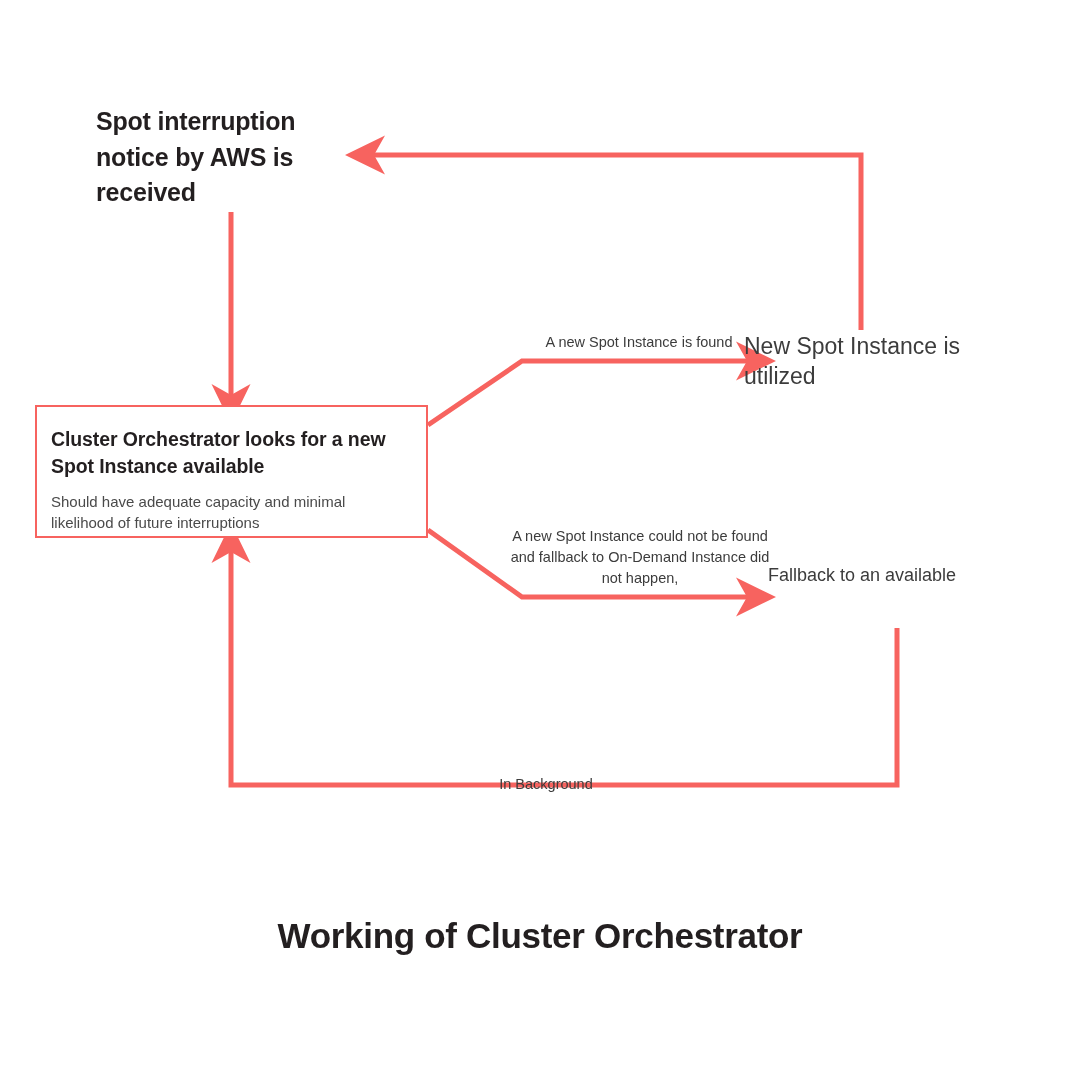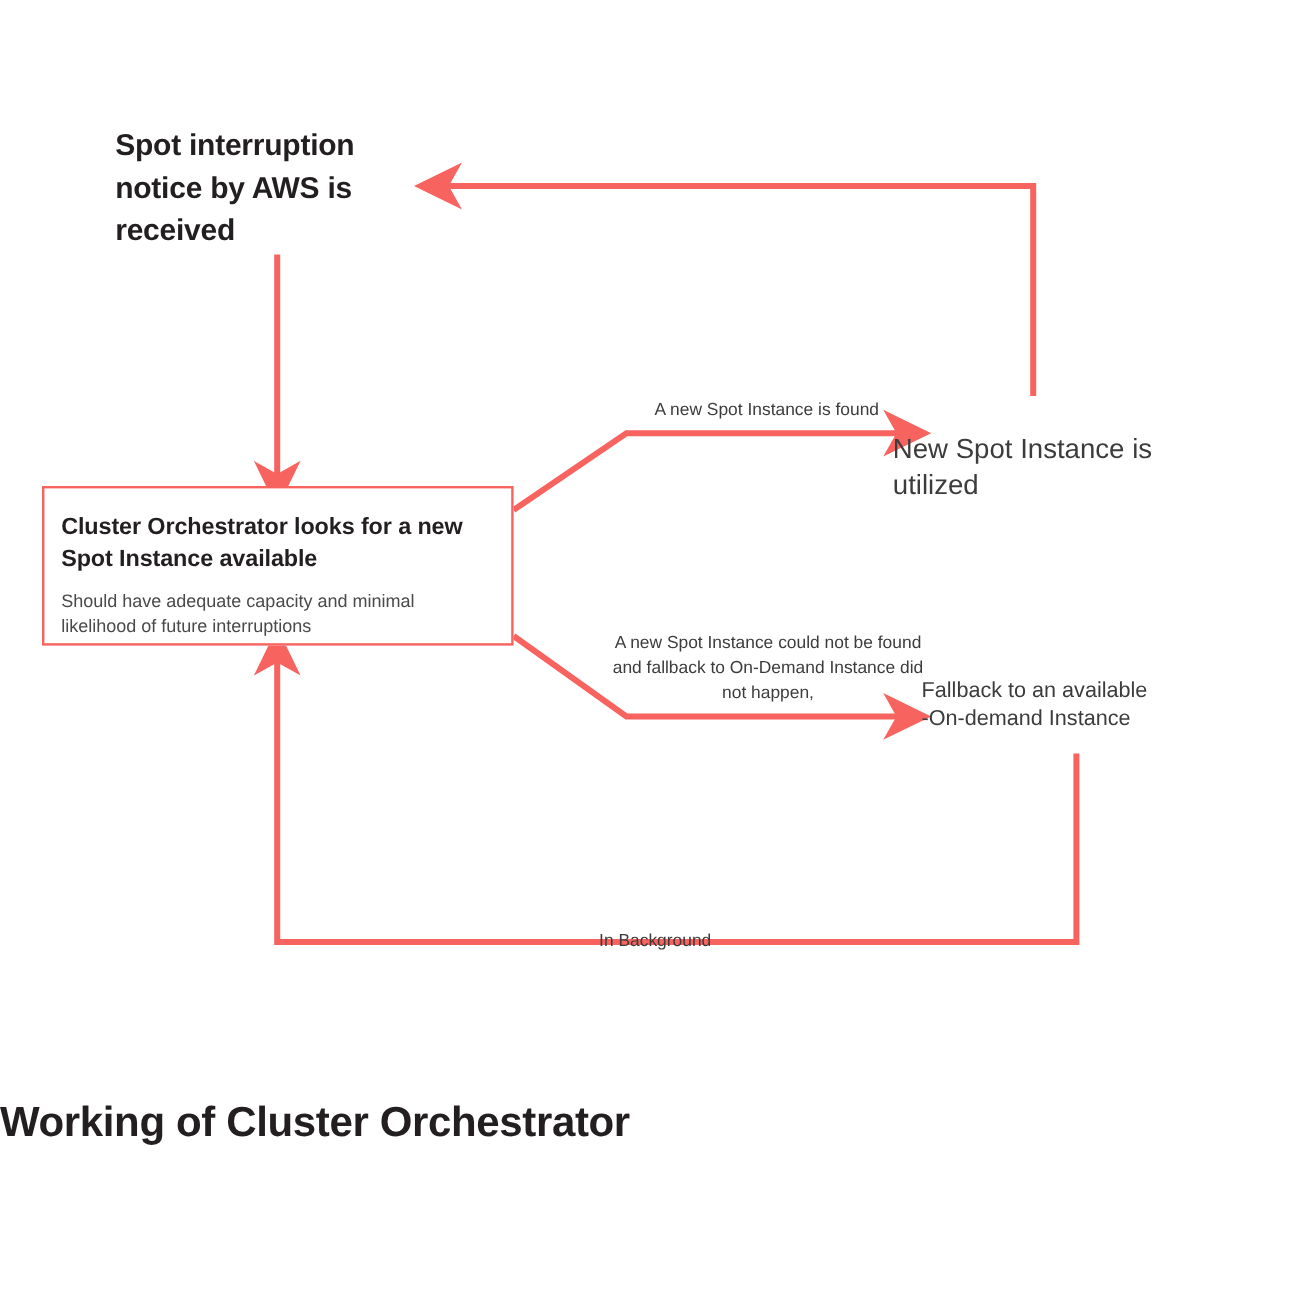--- a/index.html
+++ b/index.html
@@ -77,21 +77,20 @@
   }
 
   
   #node-new-spot {
     left: 744px;
     top: 332px;
     width: 244px;
     font-size: 23px;
     line-height: 1.3;
     color: #3c3c3c;
-    margin-top: 28px;
   }
   #node-fallback {
     left: 768px;
     top: 564px;
     width: 262px;
     font-size: 18px;
     line-height: 1.3;
     color: #3c3c3c;
   }
 
@@ -119,20 +118,21 @@
     width: 212px;
     margin-top: 12px;
   }
 
   
   #caption {
     position: absolute;
     left: 0;
     top: 916px;
     width: 1080px;
+    text-align: center;
     font-size: 35px;
     font-weight: bold;
     letter-spacing: -0.3px;
     color: #231f20;
   }
 </style>
 </head>
 <body>
 
 <div id="stage">
@@ -168,21 +168,20 @@
 
   <div class="node" id="node-orchestrator-box">
     <div class="box-title">Cluster Orchestrator looks for a new Spot Instance available</div>
     <div class="box-sub">Should have adequate capacity and minimal likelihood of future interruptions</div>
   </div>
 
   <div class="node" id="node-new-spot">New Spot Instance is utilized</div>
 
   <div class="node" id="node-fallback">
     <div>Fallback to an available</div>
-    <div>-On-demand Instance</div>
   </div>
 
   <div class="edge-label" id="label-not-found">A new Spot Instance could not be found and fallback to On-Demand Instance did not happen,</div>
 
   <div class="edge-label" id="label-found">A new Spot Instance is found</div>
 
   <div class="edge-label" id="label-in-background">In Background</div>
 
   <div id="caption">Working of Cluster Orchestrator</div>
 

